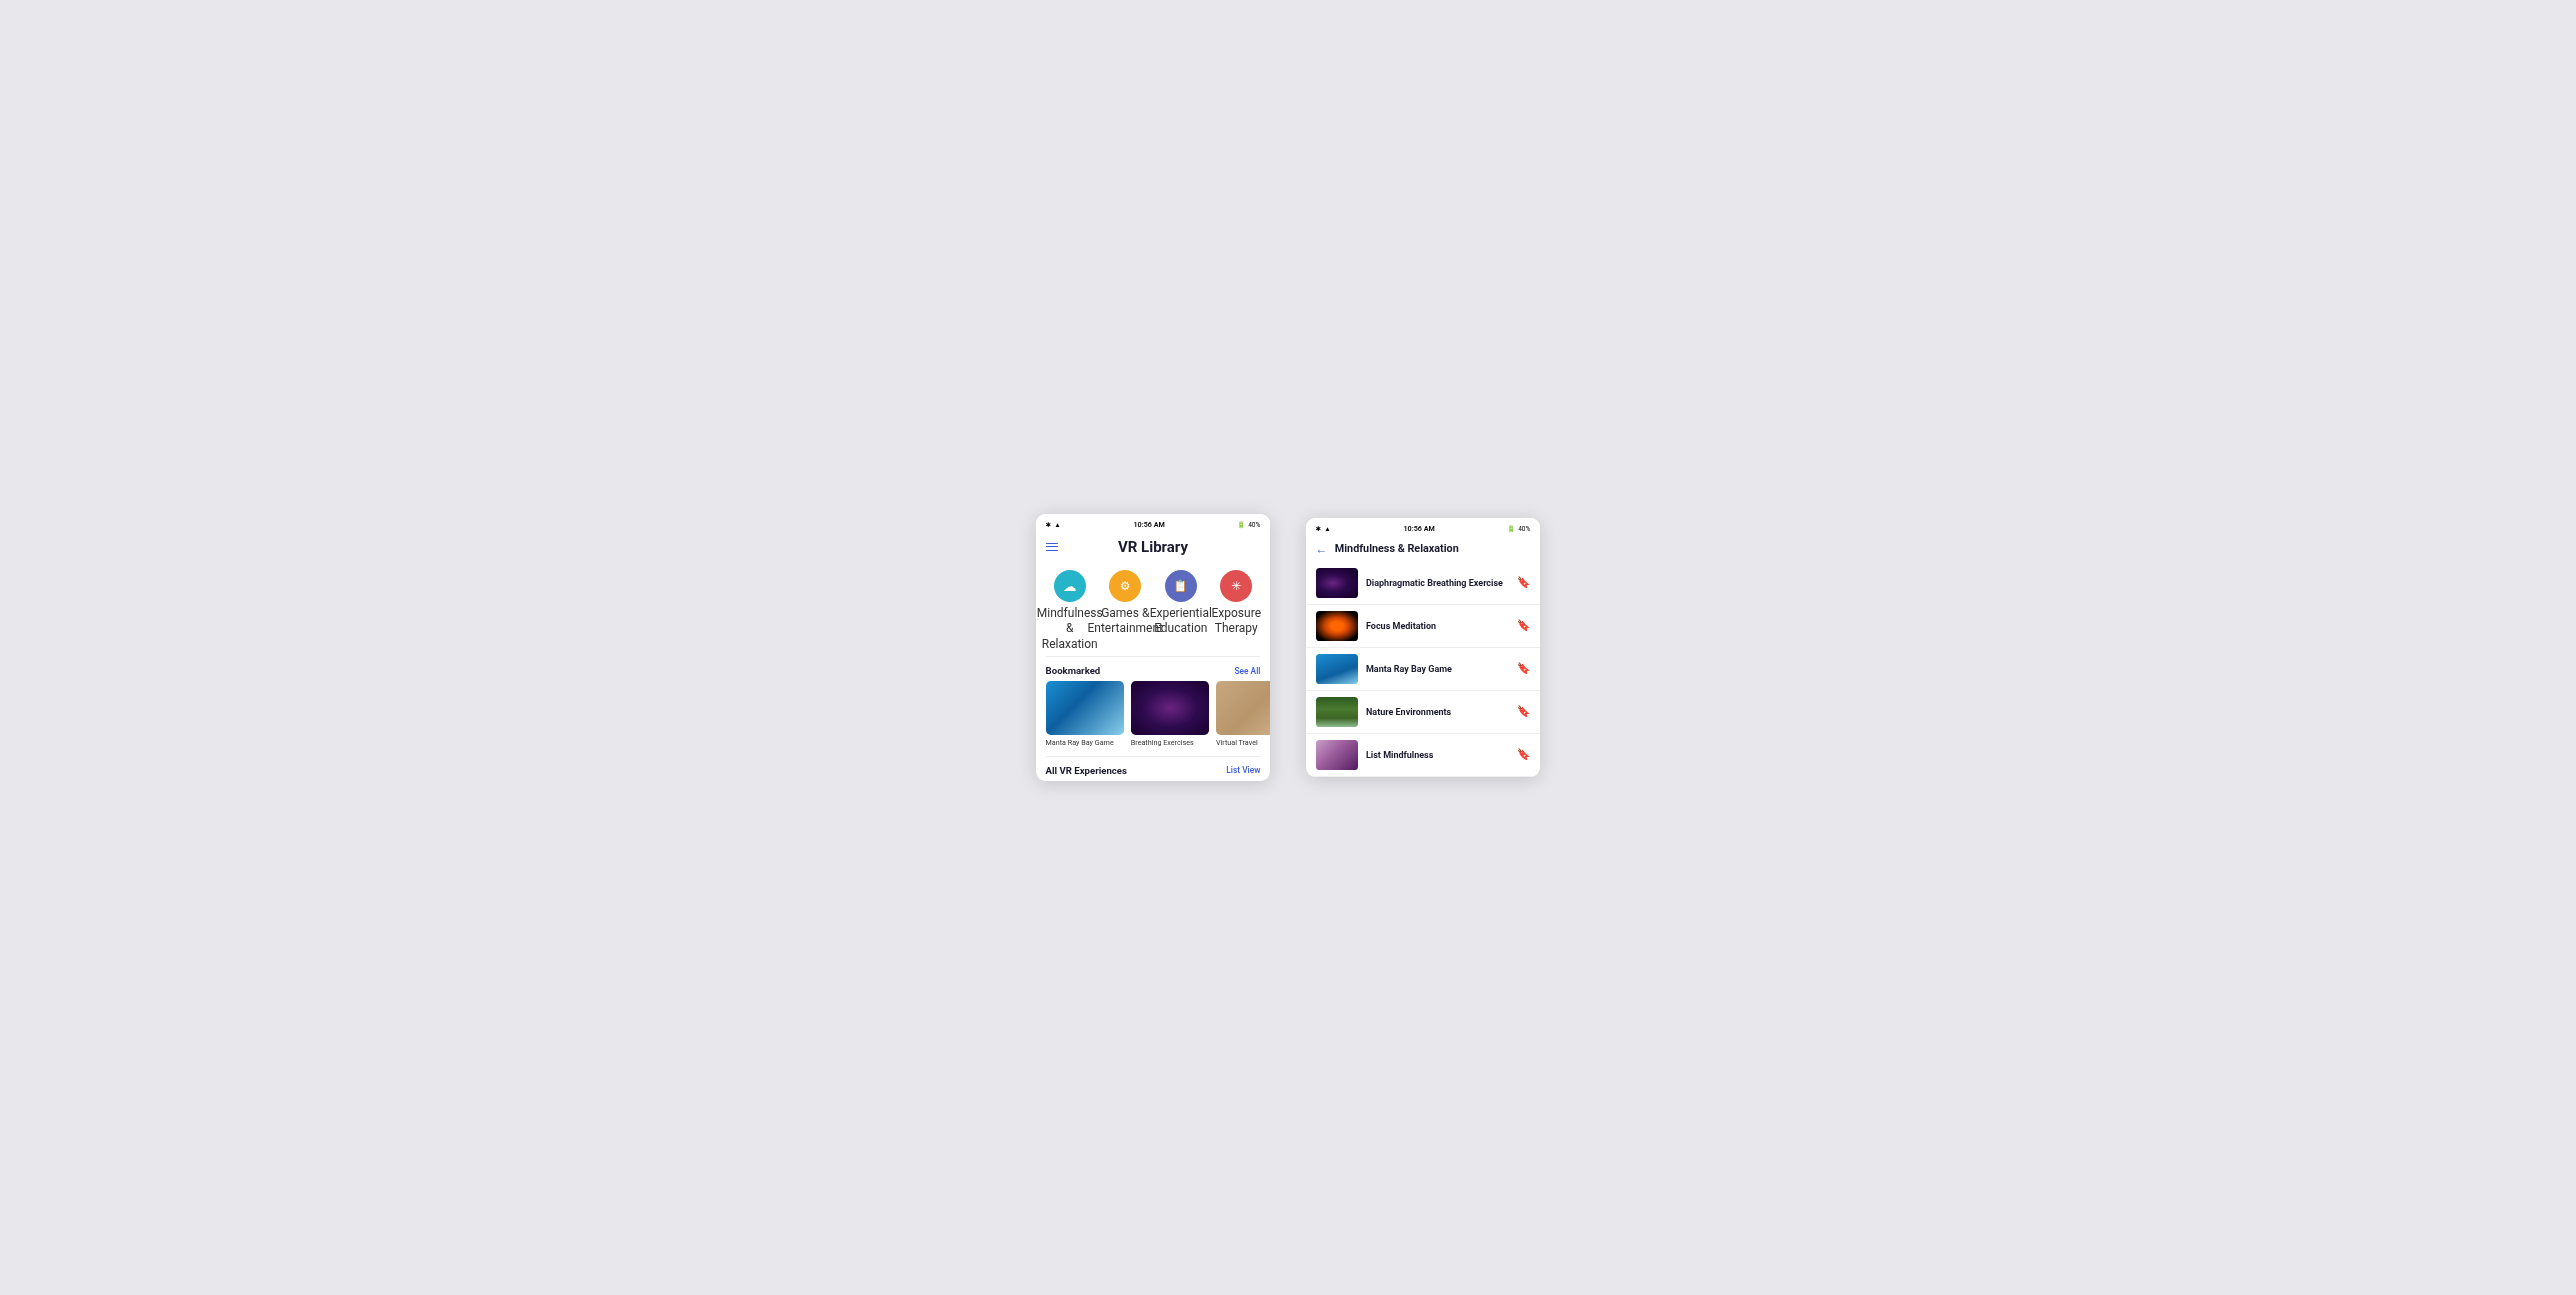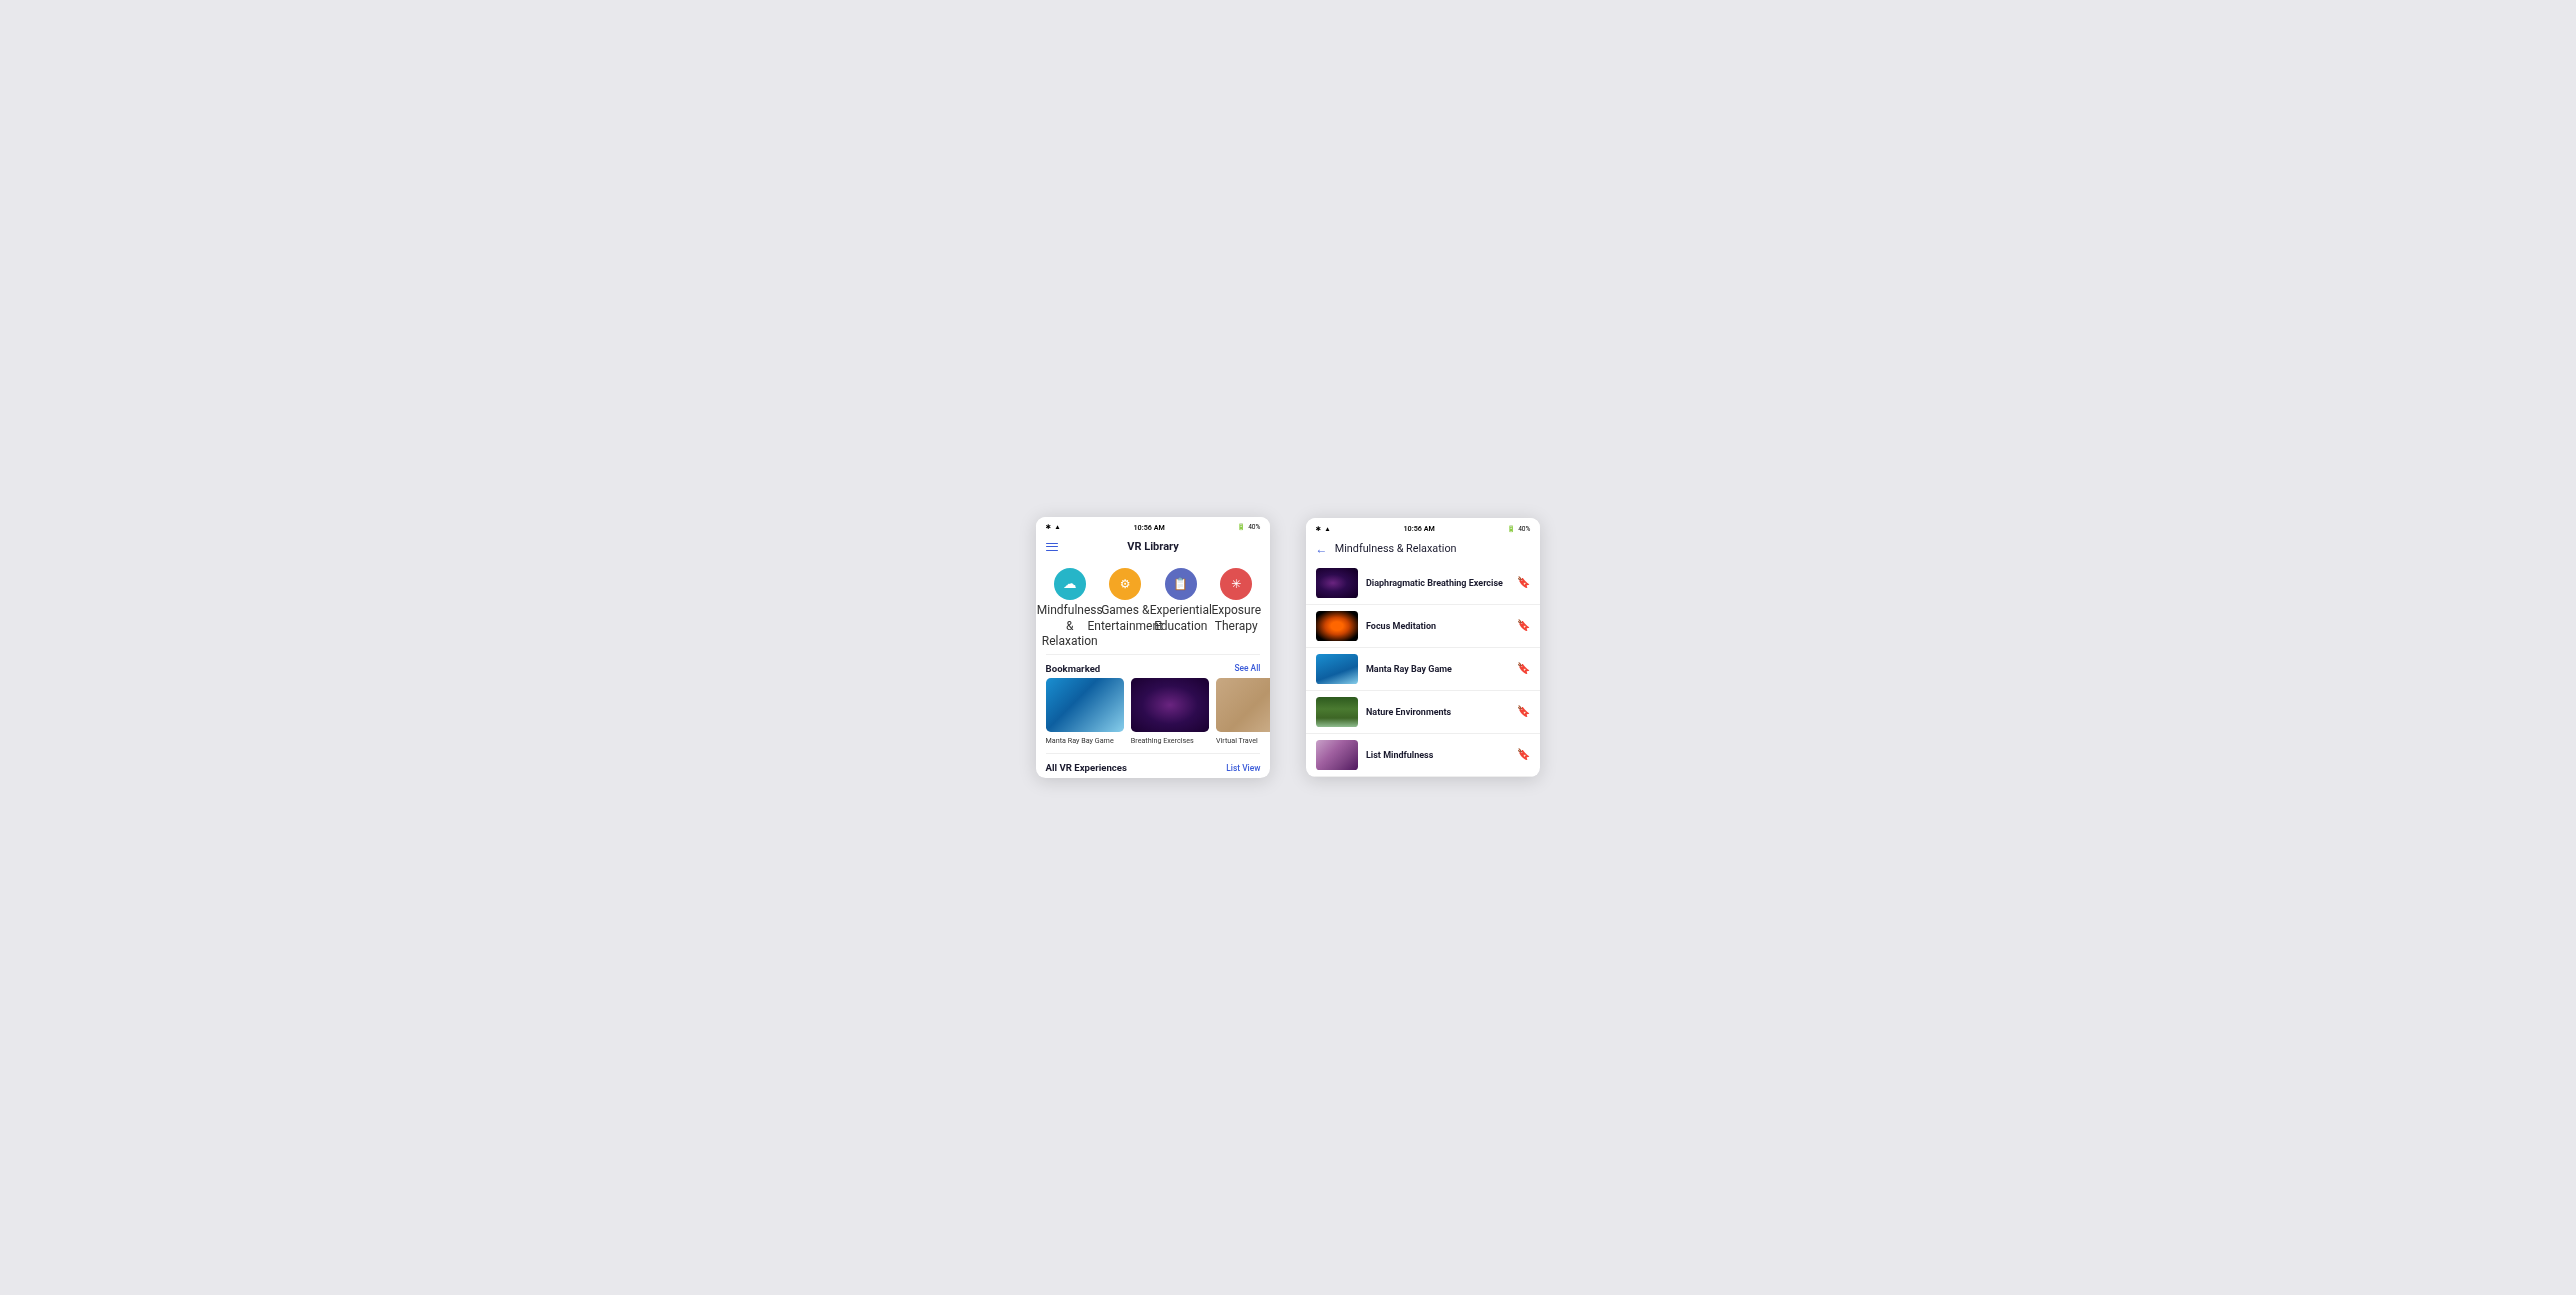--- a/index.html
+++ b/index.html
@@ -39,21 +39,21 @@
 
     
     .app-header {
       display: flex;
       align-items: center;
       justify-content: center;
       padding: 4.8px 9.6px 6px;
       position: relative;
     }
     .app-header-title {
-      font-size: 11px;
+      font-size: 15px;
       font-weight: 700;
       color: #1a1a2e;
     }
     .hamburger {
       position: absolute;
       left: 9.6px;
       display: flex; flex-direction: column; gap: 2.4px; cursor: pointer;
     }
     .hamburger span {
       display: block; width: 12px; height: 1.2px; background: #3a5bd9; border-radius: 1.2px;
@@ -115,21 +115,21 @@
     .divider { height: 0.6px; background: #eee; margin: 0 9.6px; }
 
     
     .detail-header {
       display: flex; align-items: center; padding: 4.8px 9.6px 6px; position: relative;
     }
     .back-btn {
       color: #3a5bd9; font-size: 12px; cursor: pointer; margin-right: 7.2px;
     }
     .detail-title {
-      font-size: 10.8px; font-weight: 400; color: #1a1a2e;
+      font-size: 10.8px; font-weight: 700; color: #1a1a2e;
     }
 
     
     .list-item {
       display: flex; align-items: center;
       padding: 6px 9.6px; border-bottom: 0.6px solid #eee; cursor: pointer;
     }
     .list-thumb {
       width: 42px; height: 30px; border-radius: 3.6px; overflow: hidden;
       flex-shrink: 0; margin-right: 8.4px;

